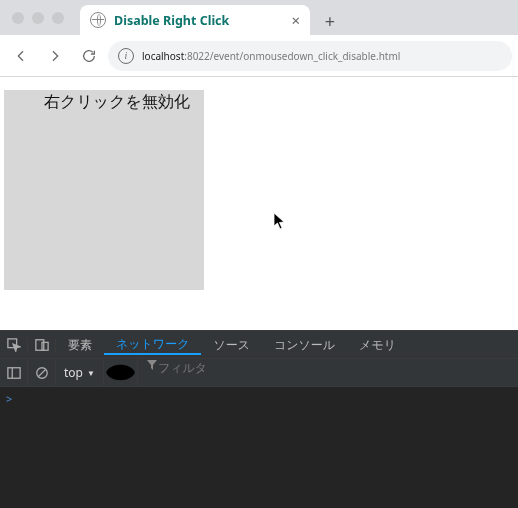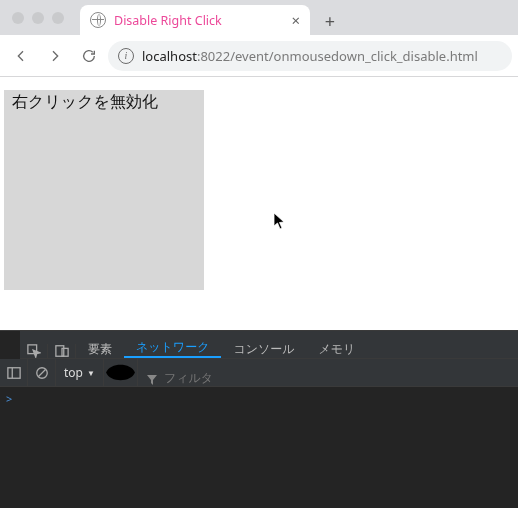--- a/index.html
+++ b/index.html
@@ -50,21 +50,21 @@
     border-right: 1.2px solid #888;
     border-radius: 50%;
   }
   .tab .favicon::after {
     content: "";
     position: absolute;
     left: 1px; right: 1px; top: 5.5px;
     height: 2px;
     border-top: 1.2px solid #888;
   }
-  .tab-title { font-size: 12.5px; color: #ec4899; flex: 1; white-space: nowrap; overflow: hidden; text-overflow: ellipsis; }
+  .tab-title { font-size: 12.5px; color: #0f766e; flex: 1; white-space: nowrap; overflow: hidden; text-overflow: ellipsis; font-weight: bold; }
   .tab-close { font-size: 15px; color: #666; line-height: 1; cursor: pointer; }
   .new-tab {
     width: 28px; height: 28px;
     display: flex; align-items: center; justify-content: center;
     color: #555; font-size: 18px; cursor: pointer;
     margin-left: 6px;
   }
 
   
   .toolbar {
@@ -95,65 +95,65 @@
     gap: 8px;
     overflow: hidden;
   }
   .info-icon {
     width: 16px; height: 16px; border-radius: 50%;
     border: 1.5px solid #6b6b6b;
     display: flex; align-items: center; justify-content: center;
     font-size: 10px; color: #6b6b6b; font-family: Georgia, serif;
     font-style: italic;
   }
-  .url { font-size: 13px; color: #7a7a7a; white-space: nowrap; }
+  .url { font-size: 10px; color: #7a7a7a; white-space: nowrap; }
   .url .host { color: #222; }
 
   
   .page {
     height: 253px;
     background: #fff;
     position: relative;
     padding: 0;
   }
   .gray-box {
     position: absolute;
     left: 4px; top: 13px;
     width: 200px; height: 200px;
     background: #d7d7d7;
     padding: 0;
   }
   .gray-box-text {
     font-size: 16px;
     color: #111;
     padding: 0 0 0 8px;
+    margin-left: 32px;
   }
   .cursor {
     position: absolute;
     left: 273px; top: 135px;
   }
   .cursor svg { width: 14px; height: 18px; }
 
   
   .devtools {
     height: 178px;
     background: #242424;
     color: #ccc;
     display: flex;
     flex-direction: column;
     border-top: 1px solid #3a3a3a;
     font-size: 12px;
   }
   .dt-tabs {
     height: 28px;
     display: flex;
-    align-items: flex-end;
+    align-items: center;
     border-bottom: 1px solid #3a3a3a;
     background: #333639;
-    margin-left: 20px;
   }
   .dt-iconbtn {
     width: 28px;
     display: flex; align-items: center; justify-content: center;
     color: #aaa;
     border-right: 1px solid #3a3a3a;
     cursor: pointer;
   }
   .dt-iconbtn svg { width: 14px; height: 14px; stroke: currentColor; fill: none; stroke-width: 1.5; }
   .dt-tab {
@@ -196,22 +196,22 @@
   .eye-wrap {
     width: 34px; height: 100%;
     display: flex; align-items: center; justify-content: center;
     border-right: 1px solid #3a3a3a;
     color: #aaa;
     cursor: pointer;
   }
   .filter-wrap {
     flex: 1;
     display: flex;
-    align-items: flex-end;
-    gap: 6px;
+    align-items: flex-start;
+    gap: 0;
     padding: 0 8px;
     color: #888;
     height: 100%;
   }
   .filter-wrap svg { width: 12px; height: 12px; stroke: currentColor; fill: currentColor; }
   .filter-input {
     flex: 1;
     background: transparent;
     border: none;
     color: #ddd;
@@ -291,20 +291,21 @@
         </svg>
     </div>
     <div class="dt-iconbtn">
       <svg viewBox="0 0 16 16">
           <rect x="1" y="2" width="9" height="12"></rect>
           <rect x="8" y="5" width="7" height="9"></rect>
         </svg>
     </div>
     <div class="dt-tab">要素</div>
     <div class="dt-tab active">ネットワーク</div>
+    <div class="dt-tab">ソース</div>
     <div class="dt-tab">コンソール</div>
     <div class="dt-tab">メモリ</div>
   </div>
 
   <div class="dt-toolbar2">
     <div class="dt-tool">
       <svg viewBox="0 0 16 16">
           <rect x="1" y="2" width="14" height="12"></rect>
           <line x1="6" y1="2" x2="6" y2="14"></line>
         </svg>

